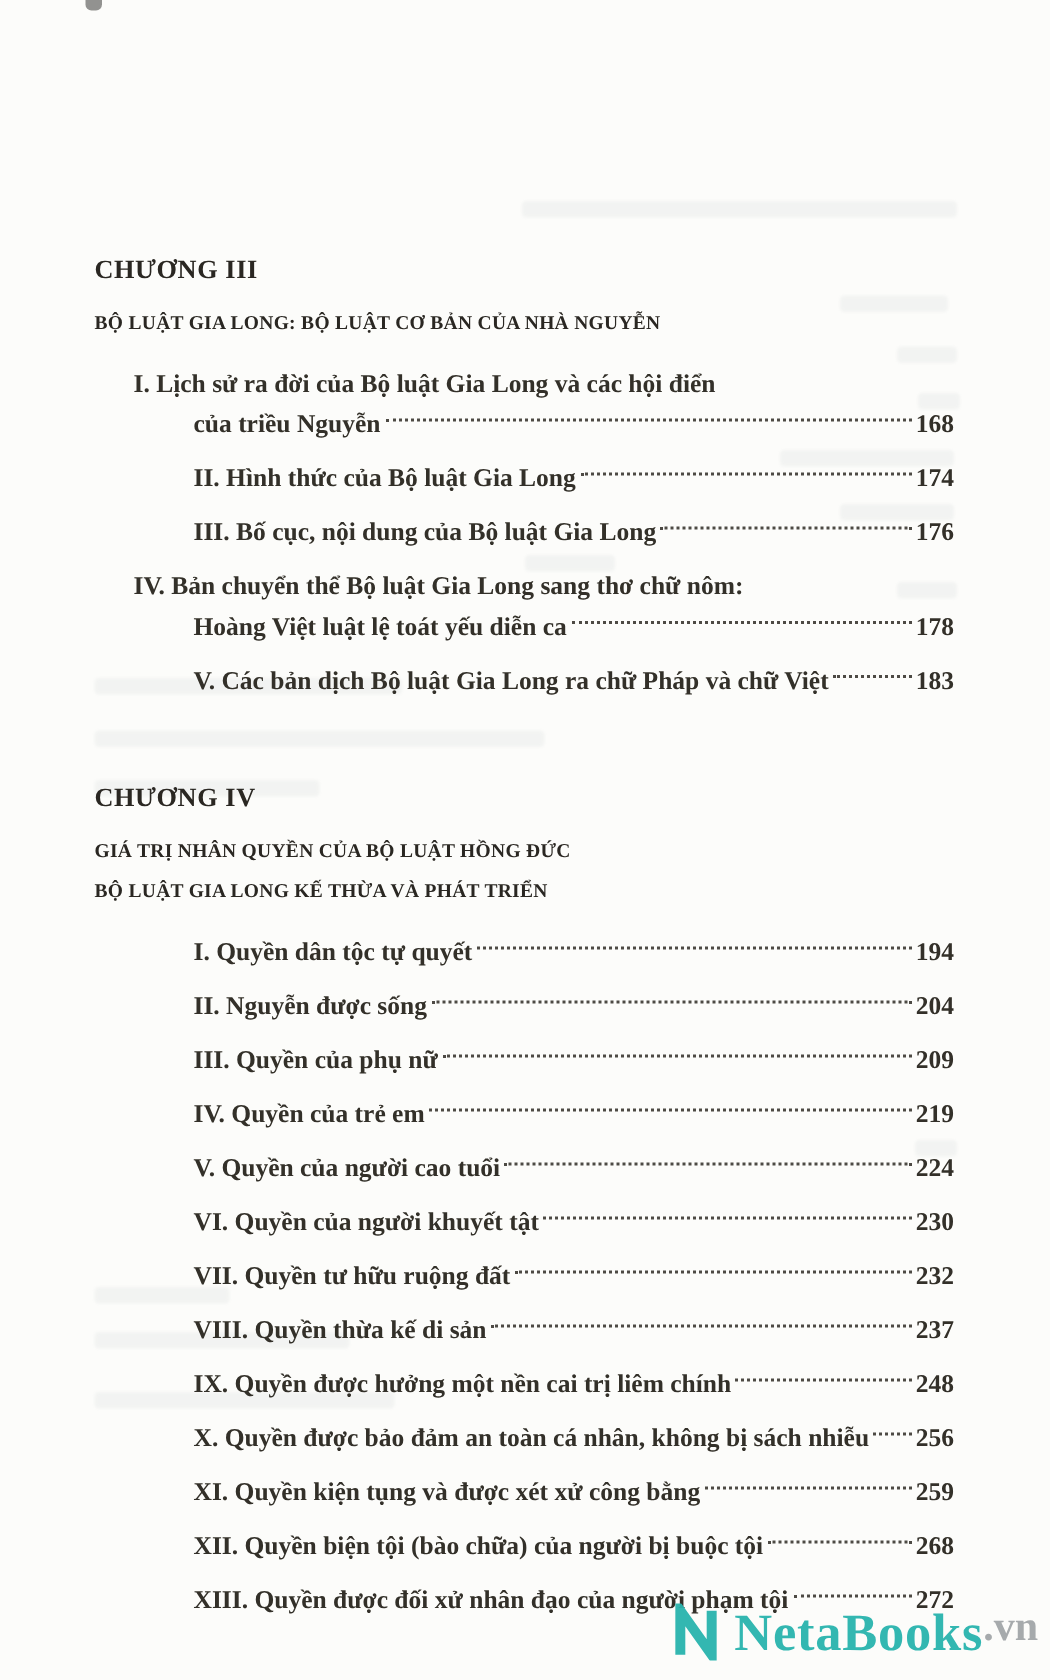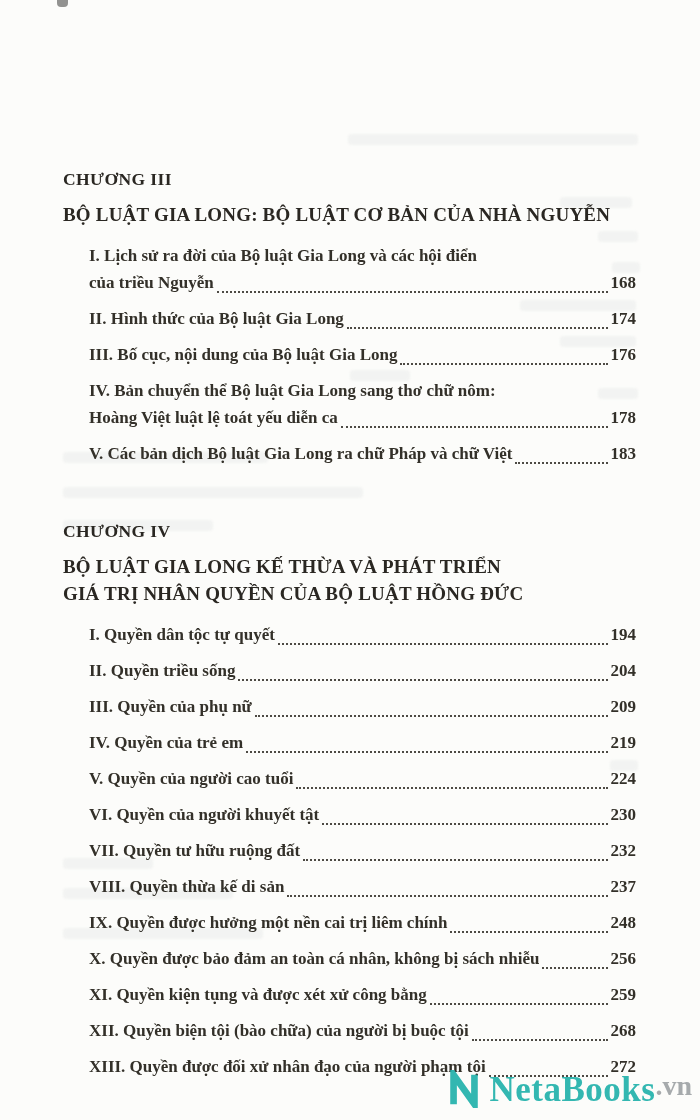--- a/index.html
+++ b/index.html
@@ -19,26 +19,26 @@
   }
   .speck { position:absolute; top:0; left:57px; width:11px; height:7px;
     background:#3a3a38; opacity:.55; border-radius:0 0 4px 4px; z-index:0; }
 
   .page { position:relative; z-index:1; padding:122px 64px 0 63px; }
 
   .chapter-label {
     font-size:17.5px; font-weight:bold; color:#2a2722; letter-spacing:.4px;margin-top:47px;
   }
   .chapter-title {
-    margin-top:11px; font-size:19px; font-weight:bold;
+    margin-top:11px; font-size:13px; font-weight:bold;
     line-height:27px; color:#2a2722; letter-spacing:.2px;
   }
   .entries { margin-top:14px; padding-left:26px; }
   .entry { font-size:17px; line-height:27px; margin-bottom:9px;font-weight:bold; }
-  .row { display:flex; align-items:flex-end; }
+  .row { display:flex; align-items:center;margin-left:40px; }
   .lbl { flex:0 1 auto; }
   .dots {
     flex:1 1 12px; min-width:10px; margin:0 3px;
     border-bottom:2px dotted #4d4a44; position:relative; top:-3px;
   }
   .pageno { flex:0 0 auto; }
   .chapter-gap { margin-top:54px; }
 
   .watermark {
     position:absolute; right:8px; bottom:8px; z-index:2;
@@ -120,36 +120,36 @@
           <span class="pageno">183</span>
         </div>
       </div>
 
     </div>
   </div>
 
   <div class="chapter chapter-gap">
     <div class="chapter-label">CHƯƠNG IV</div>
     <div class="chapter-title">
+      <div>GIÁ TRỊ NHÂN QUYỀN CỦA BỘ LUẬT HỒNG ĐỨC</div>
       <div>BỘ LUẬT GIA LONG KẾ THỪA VÀ PHÁT TRIỂN</div>
-      <div>GIÁ TRỊ NHÂN QUYỀN CỦA BỘ LUẬT HỒNG ĐỨC</div>
     </div>
     <div class="entries">
 
       <div class="entry">
         <div class="row">
           <span class="lbl">I. Quyền dân tộc tự quyết</span>
           <span class="dots"></span>
           <span class="pageno">194</span>
         </div>
       </div>
 
       <div class="entry">
         <div class="row">
-          <span class="lbl">II. Quyền triều sống</span>
+          <span class="lbl">II. Nguyễn được sống</span>
           <span class="dots"></span>
           <span class="pageno">204</span>
         </div>
       </div>
 
       <div class="entry">
         <div class="row">
           <span class="lbl">III. Quyền của phụ nữ</span>
           <span class="dots"></span>
           <span class="pageno">209</span>

